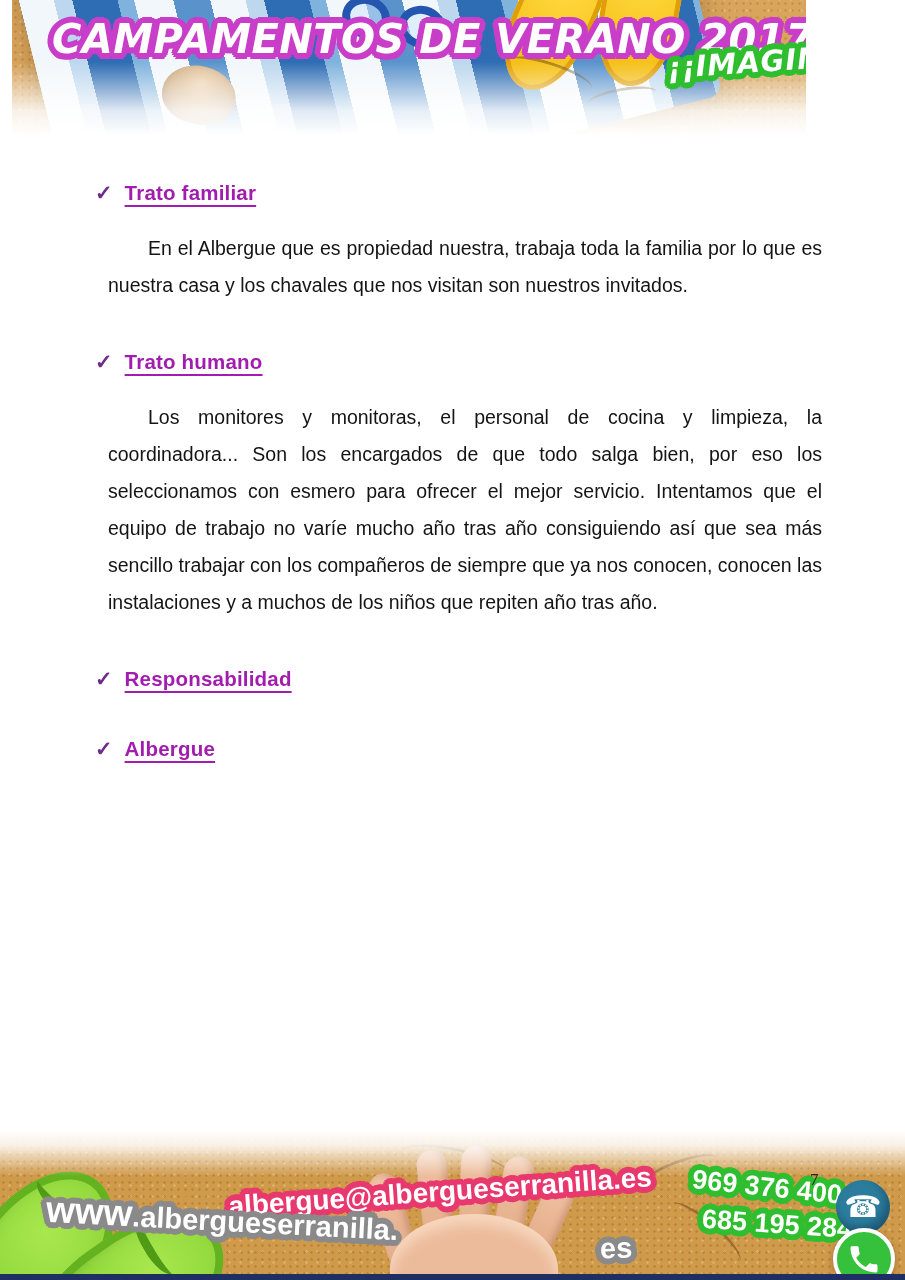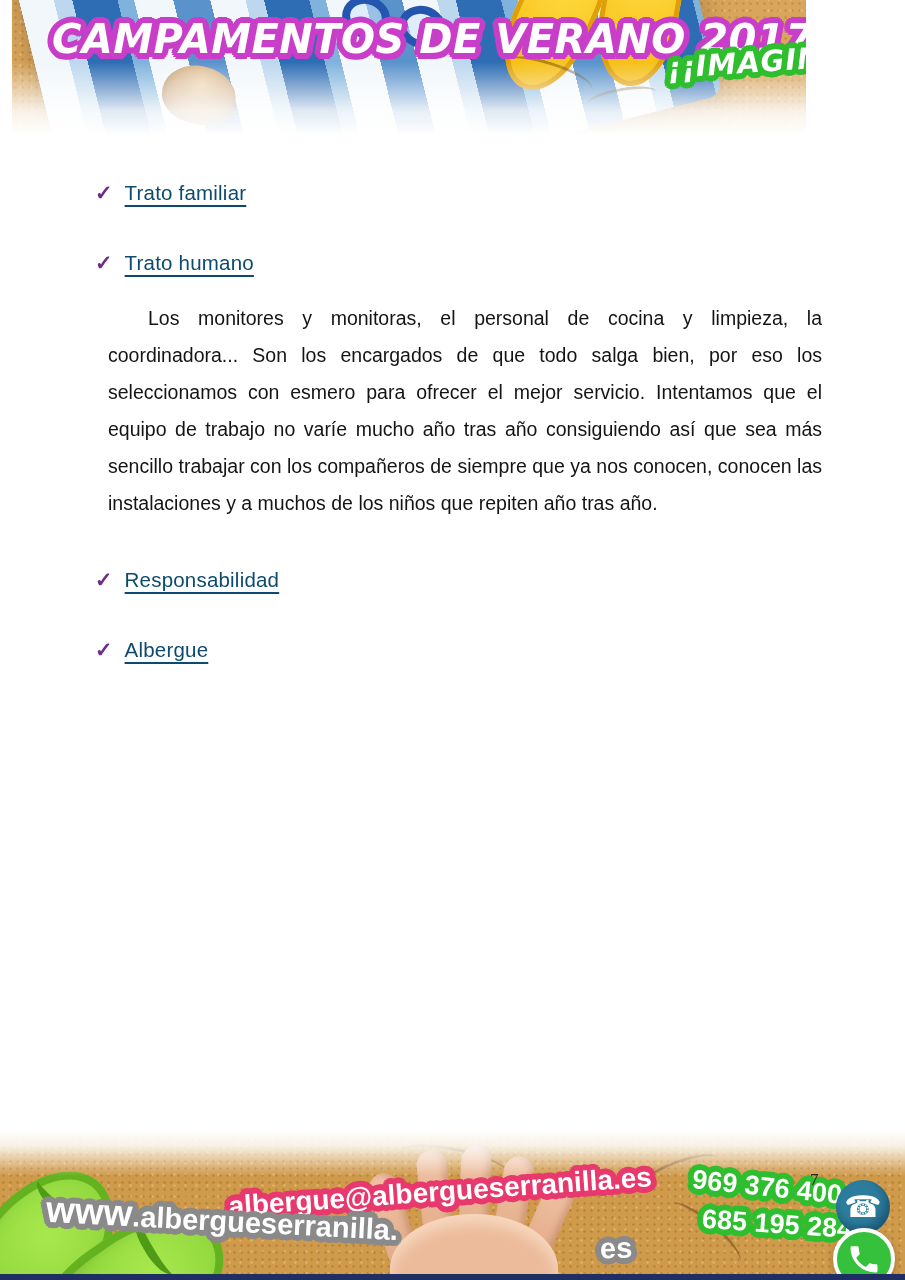--- a/index.html
+++ b/index.html
@@ -69,21 +69,21 @@
   }
 
   
   .main { position:absolute; top:135px; left:108px; width:714px; color:#141414; }
   .section h2 {
     display:flex; align-items:baseline; gap:12px;
     margin:46px 0 25px -13px; font-size:20.5px;
   }
   .check { color:#6d2b8a; font-size:21px; font-weight:bold; }
   .heading-text {
-    font-weight:normal; letter-spacing:.2px; color:#0c4a6e;
+    font-weight:bold; letter-spacing:.2px; color:#a21caf;
     text-decoration:underline; text-underline-offset:5px; text-decoration-thickness:1.5px;
   }
   .section p {
     font-size:19.5px; line-height:37px; text-align:justify;
     text-indent:40px; margin:0;
   }
 
   
   .footer {
     position:absolute; left:0; bottom:0; width:905px; height:150px; overflow:hidden;
@@ -159,20 +159,21 @@
     <div class="tagline outlined" style="--oc:#2ebe2e;">¡¡IMAGINA!!</div>
   </div>
 
   <div class="main">
 
     <div class="section">
       <h2>
         <span class="check">✓</span>
         <span class="heading-text">Trato familiar</span>
       </h2>
+      <p>En el Albergue que es propiedad nuestra, trabaja toda la familia por lo que es nuestra casa y los chavales que nos visitan son nuestros invitados.</p>
     </div>
 
     <div class="section">
       <h2>
         <span class="check">✓</span>
         <span class="heading-text">Trato humano</span>
       </h2>
       <p>Los monitores y monitoras, el personal de cocina y limpieza, la coordinadora... Son los encargados de que todo salga bien, por eso los seleccionamos con esmero para ofrecer el mejor servicio. Intentamos que el equipo de trabajo no varíe mucho año tras año consiguiendo así que sea más sencillo trabajar con los compañeros de siempre que ya nos conocen, conocen las instalaciones y a muchos de los niños que repiten año tras año.</p>
     </div>
 

